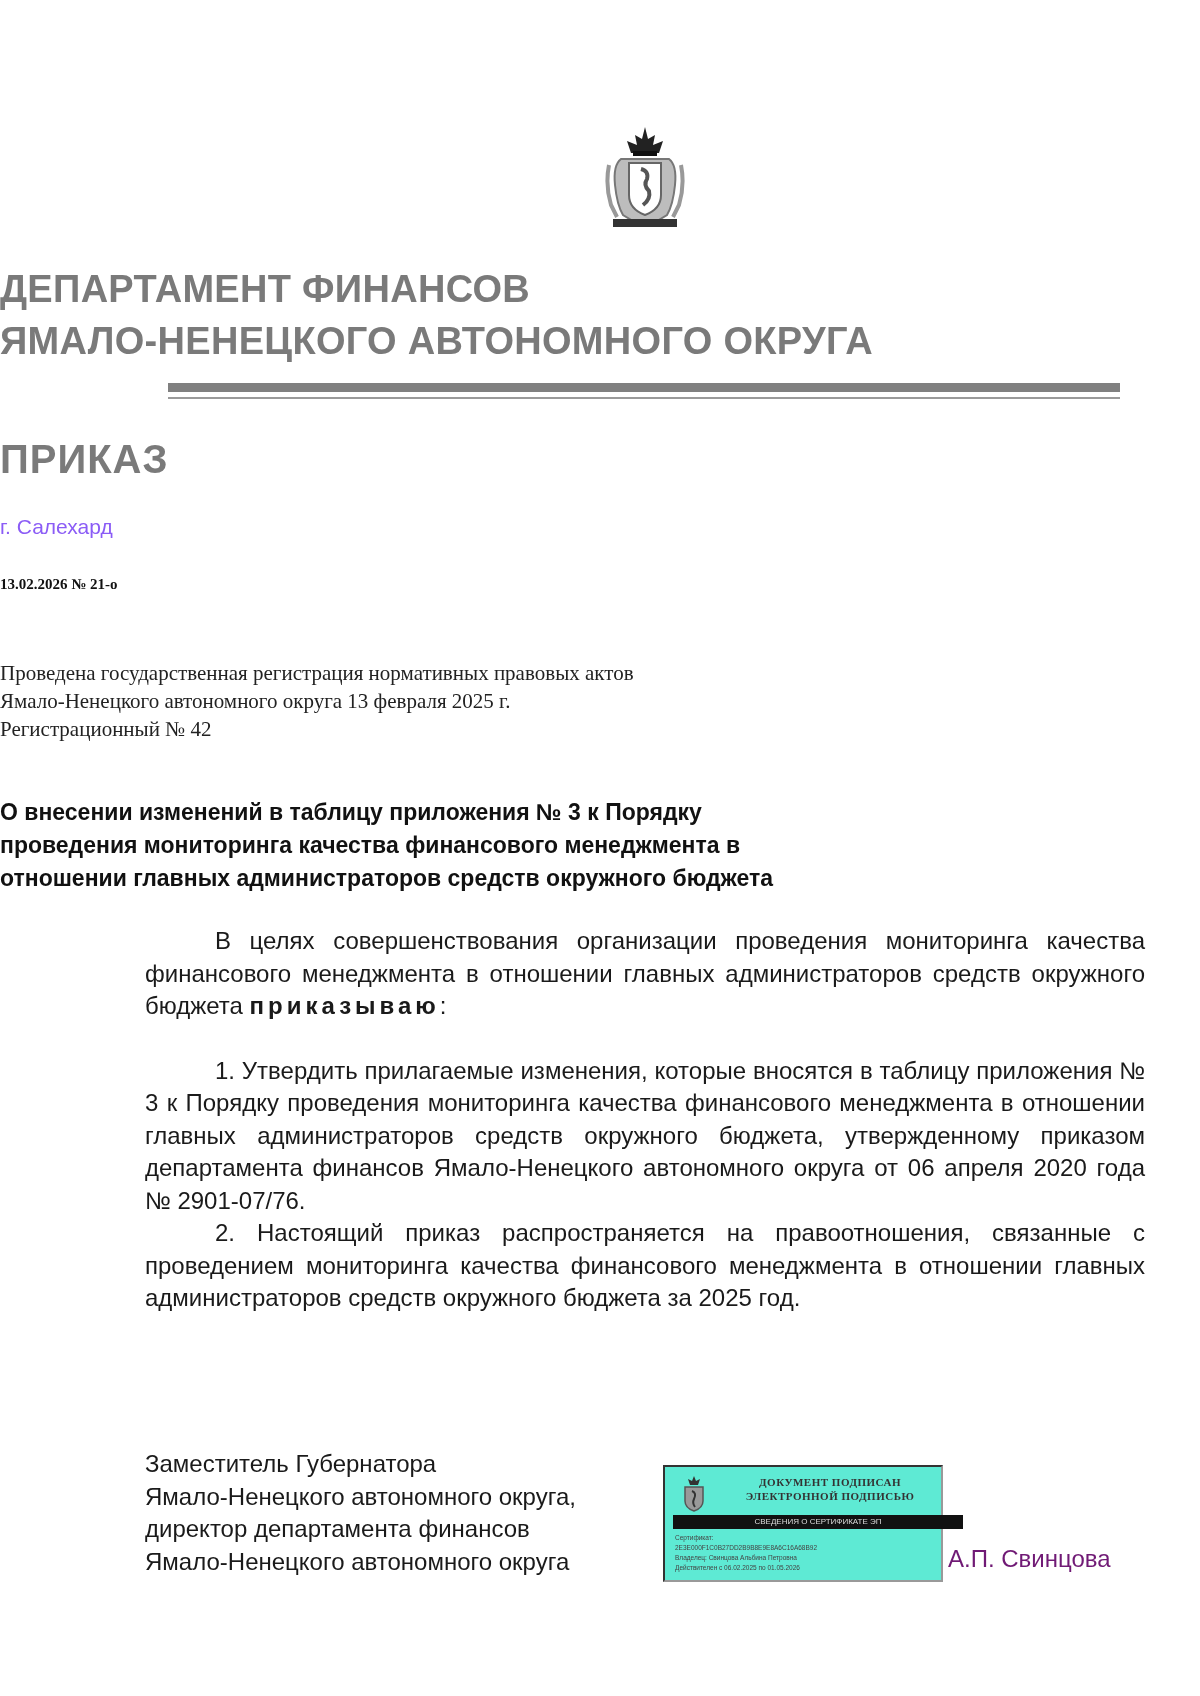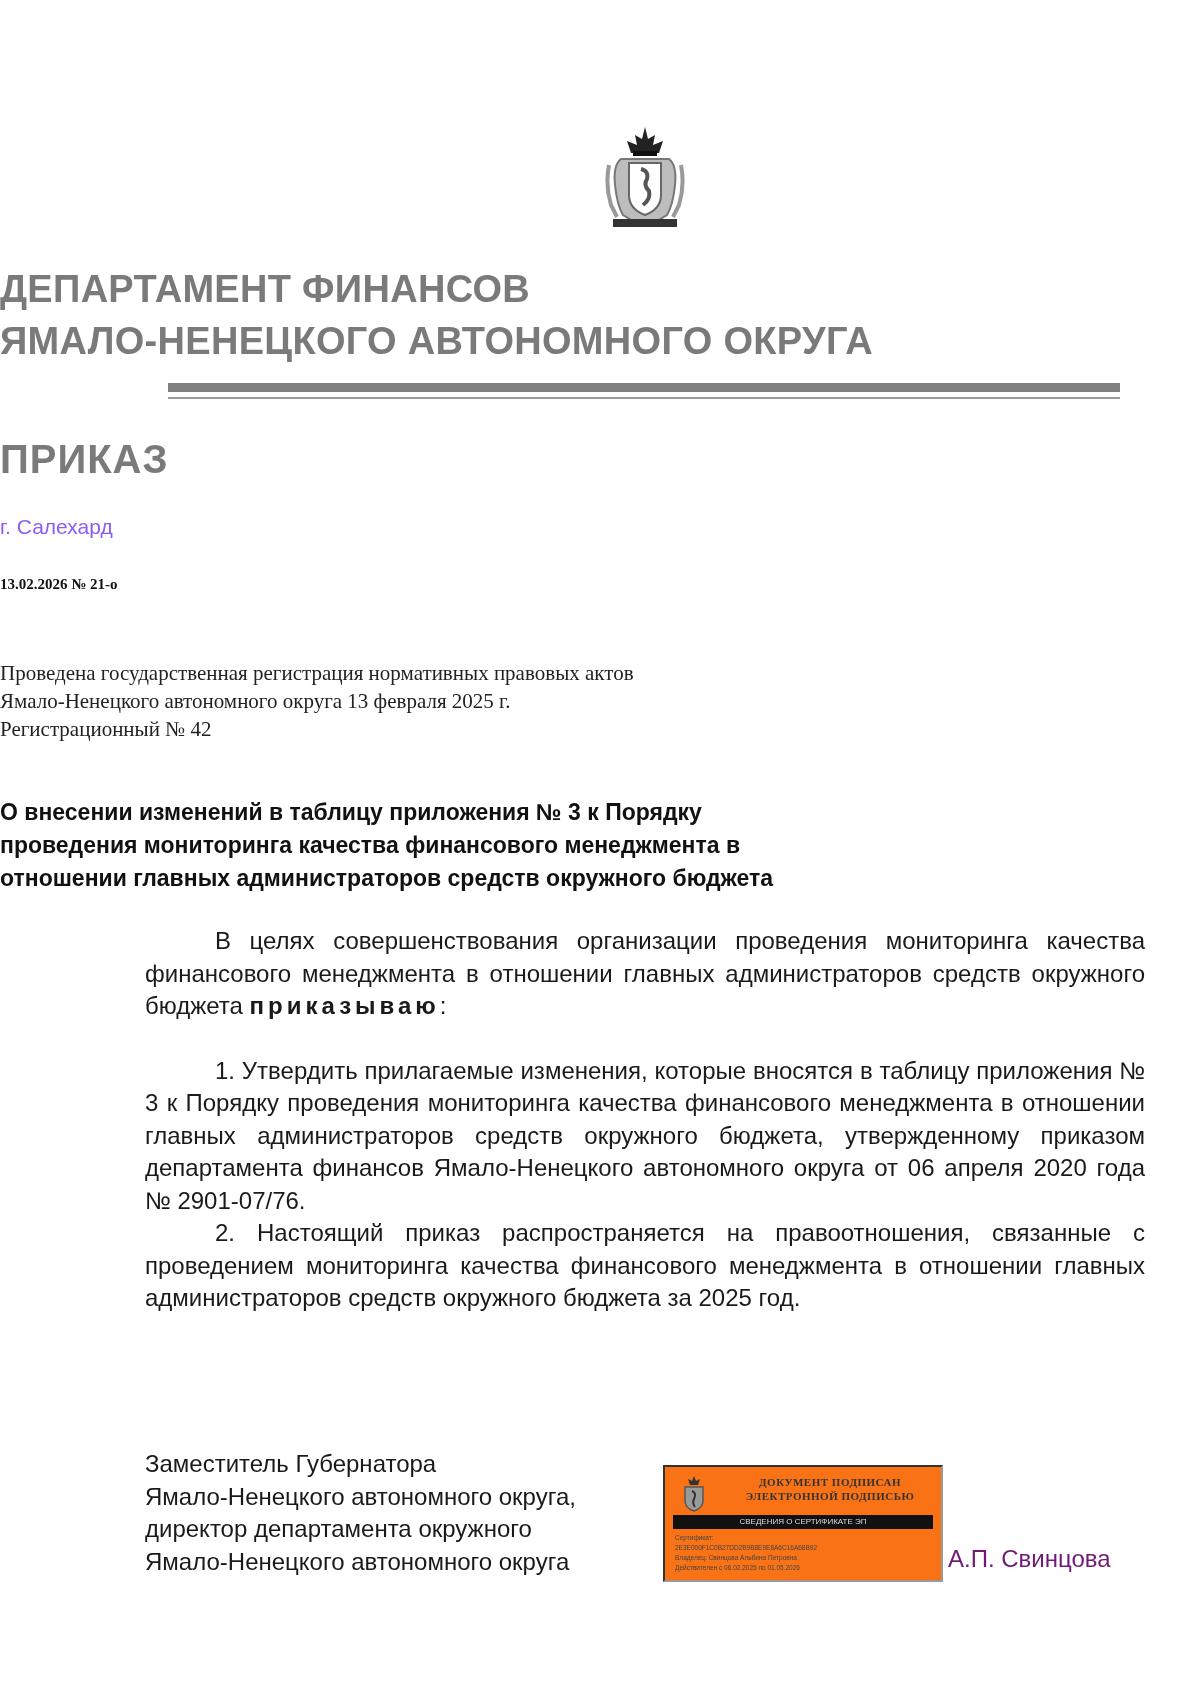--- a/index.html
+++ b/index.html
@@ -13,24 +13,24 @@
   .prikaz { font-family:"Liberation Sans", sans-serif; font-weight:bold; color:#7a7a7a; font-size:40px; letter-spacing:1px; }
   .city { font-family:"Liberation Sans", sans-serif; color:#8b5cf6; font-size:21px; }
   .date { font-family:"Liberation Serif", serif; font-weight:bold; font-size:15px; color:#111; }
   .reg { font-family:"Liberation Serif", serif; font-size:21px; line-height:28px; color:#222; }
   .title { font-family:"Liberation Sans", sans-serif; font-weight:bold; font-size:23px; line-height:33px; color:#111; }
   .body-text { left:145px; width:1000px; font-family:"Liberation Sans", sans-serif; font-size:24px; line-height:32.5px; color:#1a1a1a; text-align:justify; }
   .body-text p { margin:0; text-indent:70px; text-align:justify; }
   .spaced { font-weight:bold; letter-spacing:4px; }
   .gap { height:32px; }
   .sig-left { left:145px; top:1448px; font-family:"Liberation Sans", sans-serif; font-size:24px; line-height:32.5px; color:#1a1a1a; }
-  .stamp { left:663px; top:1465px; width:280px; height:117px; border:2px solid #333; border-right:2px solid #999; border-bottom:2px solid #999; box-sizing:border-box; background:#f97316; }
+  .stamp { left:663px; top:1465px; width:280px; height:117px; border:2px solid #333; border-right:2px solid #999; border-bottom:2px solid #999; box-sizing:border-box; background:#5eead4; }
   .stamp-emb { position:absolute; left:14px; top:8px; width:30px; height:38px; }
   .stamp-head { position:absolute; left:60px; top:8px; width:210px; text-align:center; font-family:"Liberation Serif", serif; font-weight:bold; font-size:11px; line-height:14px; color:#333; letter-spacing:0.5px; }
-  .stamp-bar { position:absolute; left:8px; top:48px; width:260px; height:14px; background:#111; color:#ddd; font-family:"Liberation Sans", sans-serif; font-size:8px; line-height:14px; text-align:center; }
+  .stamp-bar { position:absolute; left:8px; top:48px; width:290px; height:14px; background:#111; color:#ddd; font-family:"Liberation Sans", sans-serif; font-size:8px; line-height:14px; text-align:center; }
   .stamp-line { position:absolute; left:10px; width:260px; font-family:"Liberation Sans", sans-serif; font-size:6.5px; line-height:9px; color:#444; white-space:nowrap; overflow:hidden; }
   .sig-name { left:948px; top:1545px; font-family:"Liberation Sans", sans-serif; font-size:24px; color:#701a75; }
 </style>
 </head>
 <body>
 
 <div class="abs emblem">
   <svg width="84" height="105" viewBox="0 0 84 105">
     <path d="M42 2 L45 14 L52 10 L50 20 L60 16 L56 28 L28 28 L24 16 L34 20 L32 10 L39 14 Z" fill="#222"></path>
     <rect x="30" y="26" width="24" height="5" fill="#111"></rect>
@@ -68,21 +68,21 @@
 <div class="abs body-text" style="top:925px;">
   <p><span>В целях совершенствования организации проведения мониторинга качества финансового менеджмента в отношении главных администраторов средств окружного бюджета </span><span class="spaced">приказываю</span><span>:</span></p>
   <div class="gap"></div>
   <p>1. Утвердить прилагаемые изменения, которые вносятся в таблицу приложения № 3 к Порядку проведения мониторинга качества финансового менеджмента в отношении главных администраторов средств окружного бюджета, утвержденному приказом департамента финансов Ямало-Ненецкого автономного округа от 06 апреля 2020 года № 2901-07/76.</p>
   <p>2. Настоящий приказ распространяется на правоотношения, связанные с проведением мониторинга качества финансового менеджмента в отношении главных администраторов средств окружного бюджета за 2025 год.</p>
 </div>
 
 <div class="abs sig-left">
   <div>Заместитель Губернатора</div>
   <div>Ямало-Ненецкого автономного округа,</div>
-  <div>директор департамента окружного</div>
+  <div>директор департамента финансов</div>
   <div>Ямало-Ненецкого автономного округа</div>
 </div>
 
 <div class="abs stamp">
   <div class="stamp-emb">
     <svg width="30" height="38" viewBox="0 0 30 38">
       <path d="M15 1 L17 6 L21 4 L19 10 L11 10 L9 4 L13 6 Z" fill="#333"></path>
       <path d="M6 12 L24 12 L24 26 Q24 33 15 36 Q6 33 6 26 Z" fill="#999" stroke="#555" stroke-width="1.5"></path>
       <path d="M13 16 Q18 18 15 24 Q13 28 16 32" fill="none" stroke="#333" stroke-width="2"></path>
     </svg>

